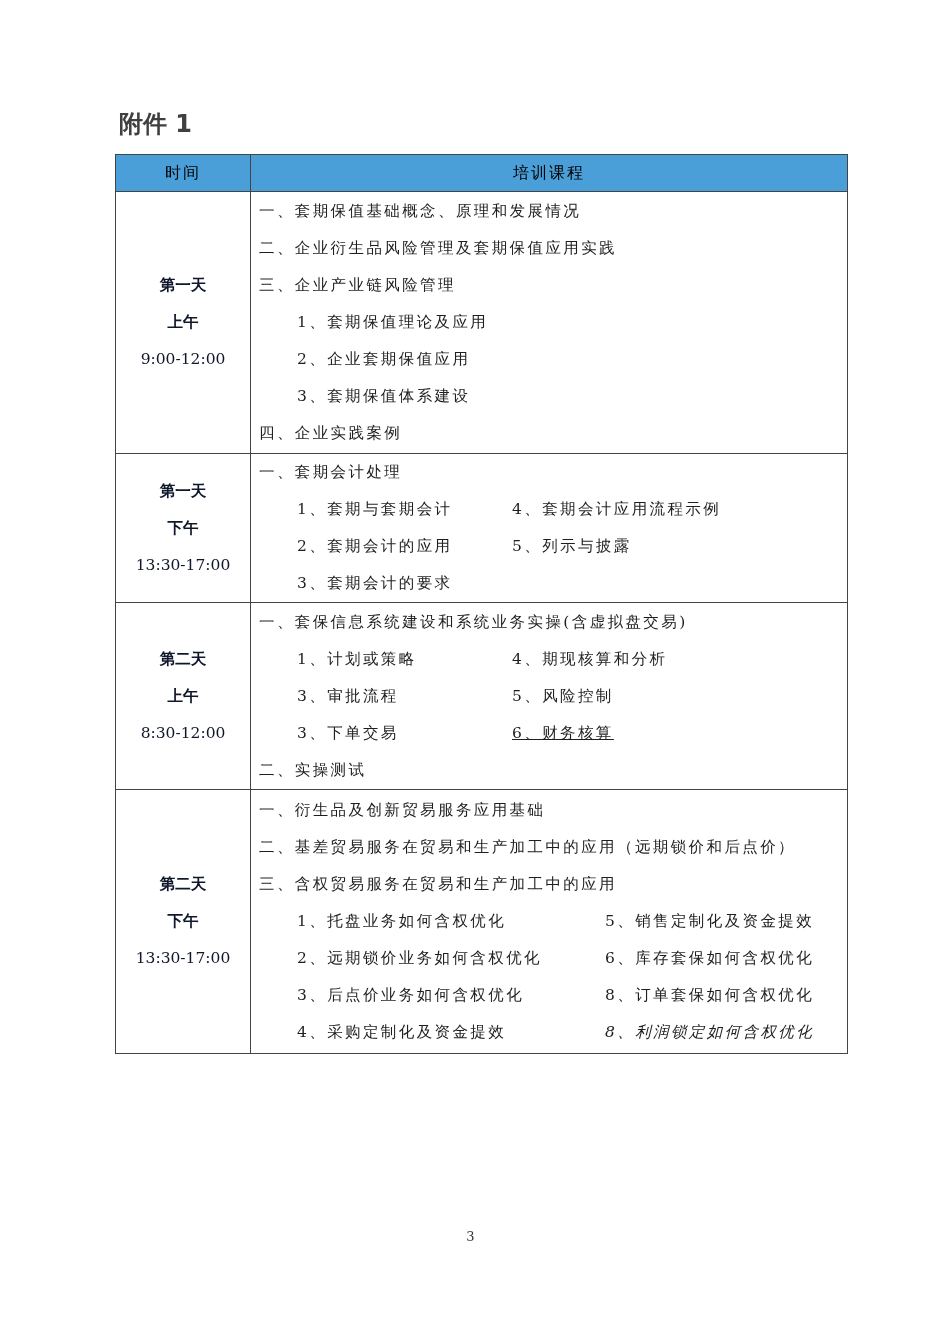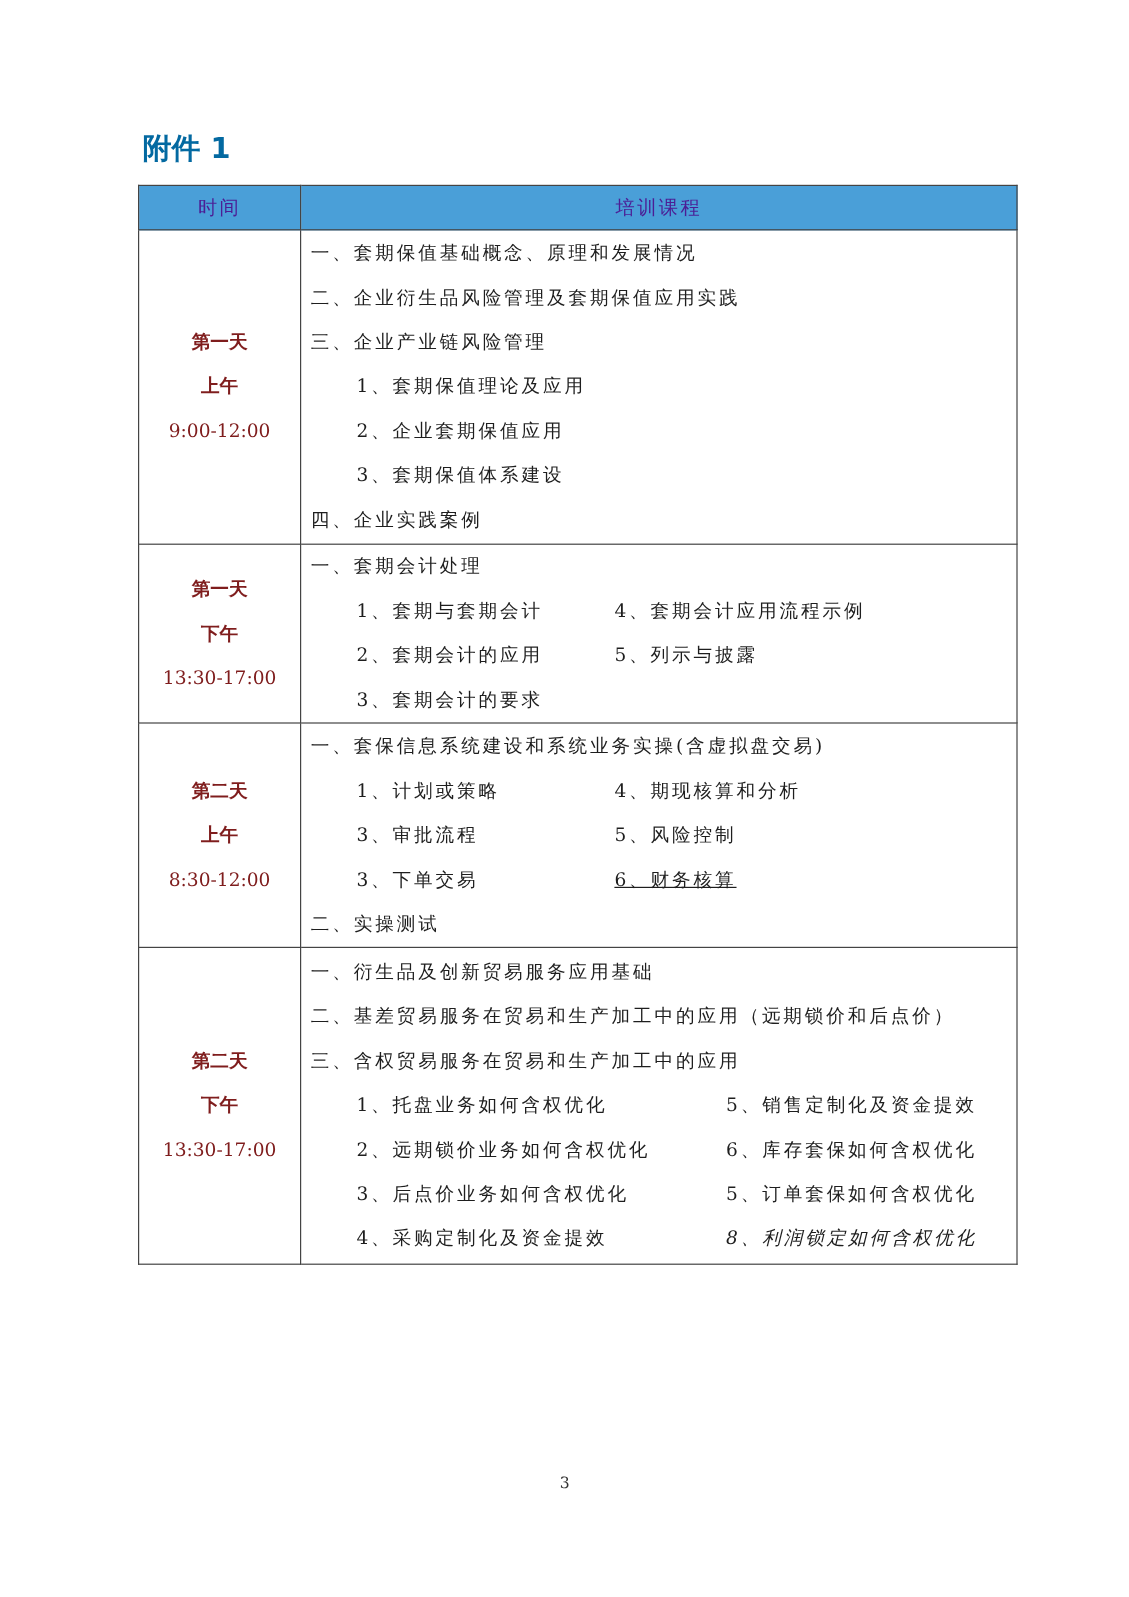--- a/index.html
+++ b/index.html
@@ -4,39 +4,39 @@
 <style>
   html, body { margin: 0; padding: 0; }
   body {
     width: 941px; height: 1331px; background: #ffffff; position: relative;
     font-family: "DejaVu Serif", "Liberation Serif", serif; color: #222;
     overflow: hidden;
   }
   .title-row {
     position: absolute; top: 104px; left: 119px; width: 700px; height: 40px;
     font-family: "DejaVu Sans", "Liberation Sans", sans-serif;
-    font-size: 24px; font-weight: bold; color: #0369a1;
+    font-size: 24px; font-weight: bold; color: #404040;
   }
   .title-row .label { position: absolute; left: 0; top: 4px; }
   .title-row .main { position: absolute; left: 139px; top: 4px; letter-spacing: 1px; }
   table.schedule {
     position: absolute; top: 154px; left: 115px; width: 733px;
     border-collapse: collapse; table-layout: fixed;
   }
   table.schedule th {
-    background: #4a9fd8; color: #4c1d95; font-weight: normal;
+    background: #4a9fd8; color: #000000; font-weight: normal;
     font-family: "DejaVu Sans", "Liberation Sans", sans-serif;
     font-size: 16px; height: 36px; border: 1.5px solid #444; padding: 0;
     letter-spacing: 2px;
   }
   table.schedule td {
     border: 1.5px solid #444; vertical-align: middle; padding: 0;
   }
   td.time-cell { width: 134px; text-align: center; }
-  .time-line { font-size: 15.5px; line-height: 37px; color: #7f1d1d; }
+  .time-line { font-size: 15.5px; line-height: 37px; color: #0f172a; }
   .time-line.day, .time-line.half {
     font-family: "DejaVu Sans", "Liberation Sans", sans-serif; font-weight: bold; font-size: 15.5px;
   }
   td.course-cell { padding: 0 0 0 8px !important; }
   .line { font-size: 15.5px; line-height: 37px; height: 37px; white-space: nowrap; letter-spacing: 2.4px; color: #1e1e1e; position: relative; }
   .line.sub { padding-left: 38px; }
   .line .col2 { position: absolute; }
   .pagenum {
     position: absolute; top: 1229px; left: 0; width: 941px; text-align: center;
     font-size: 13px; color: #333;
@@ -105,20 +105,20 @@
           <div class="time-line day">第二天</div>
           <div class="time-line half">下午</div>
           <div class="time-line hours">13:30-17:00</div>
         </td>
         <td class="course-cell">
           <div class="line"><span>一、衍生品及创新贸易服务应用基础</span></div>
           <div class="line"><span>二、基差贸易服务在贸易和生产加工中的应用（远期锁价和后点价）</span></div>
           <div class="line"><span>三、含权贸易服务在贸易和生产加工中的应用</span></div>
           <div class="line sub"><span>1、托盘业务如何含权优化</span><span class="col2" style="left: 346px;">5、销售定制化及资金提效</span></div>
           <div class="line sub"><span>2、远期锁价业务如何含权优化</span><span class="col2" style="left: 346px;">6、库存套保如何含权优化</span></div>
-          <div class="line sub"><span>3、后点价业务如何含权优化</span><span class="col2" style="left: 346px;">5、订单套保如何含权优化</span></div>
+          <div class="line sub"><span>3、后点价业务如何含权优化</span><span class="col2" style="left: 346px;">8、订单套保如何含权优化</span></div>
           <div class="line sub"><span>4、采购定制化及资金提效</span><span class="col2" style="left: 346px; font-style: italic;">8、利润锁定如何含权优化</span></div>
         </td>
       </tr>
     </tbody>
 </table>
 
 <div class="pagenum">3</div>
 
 </body></html>

